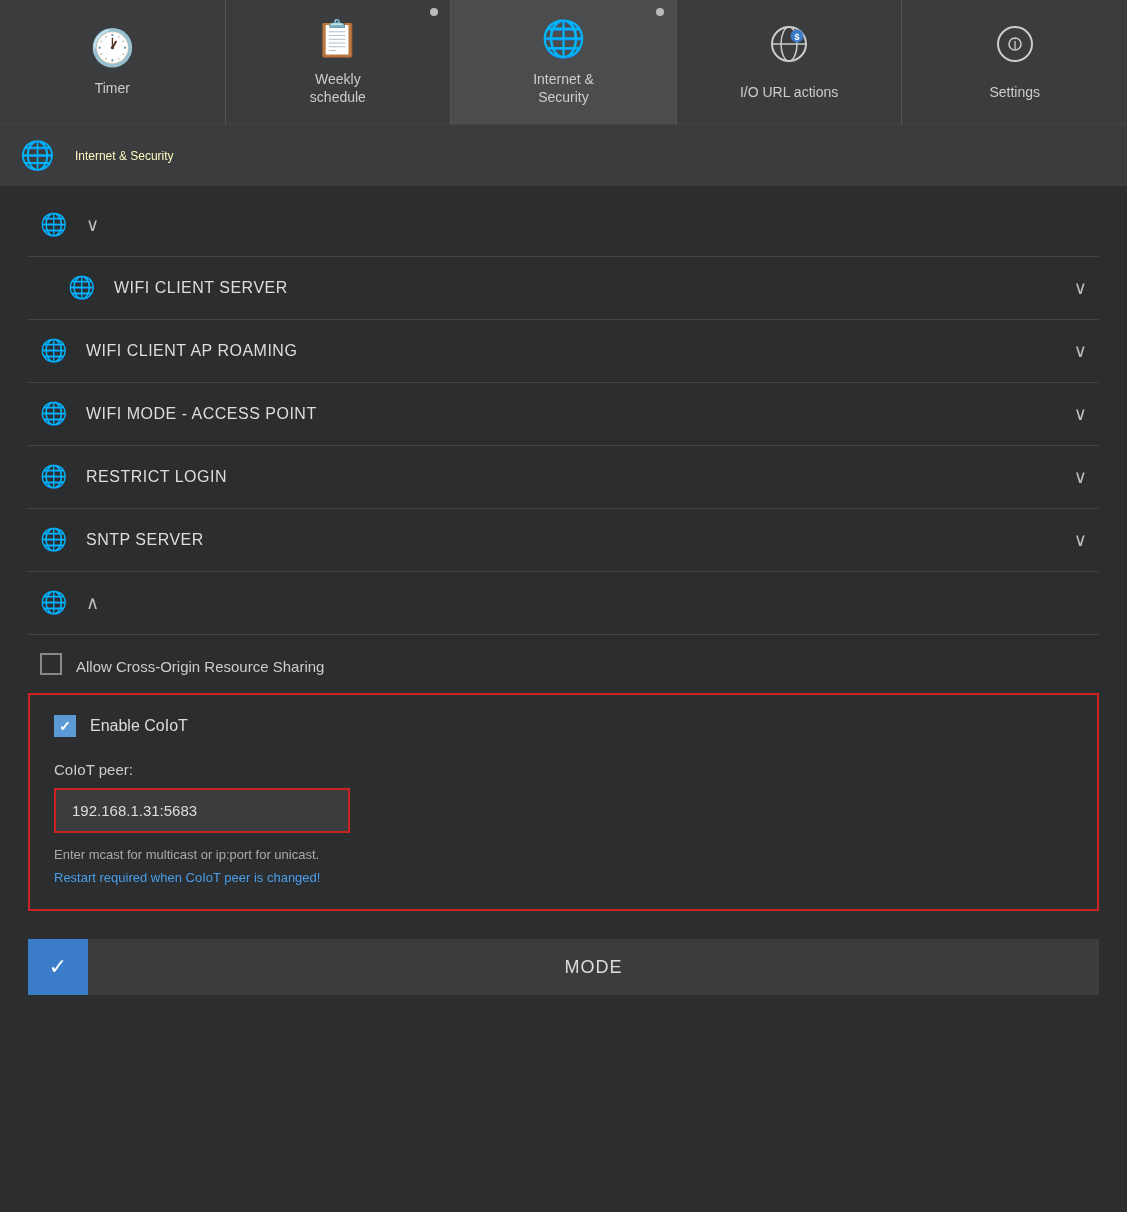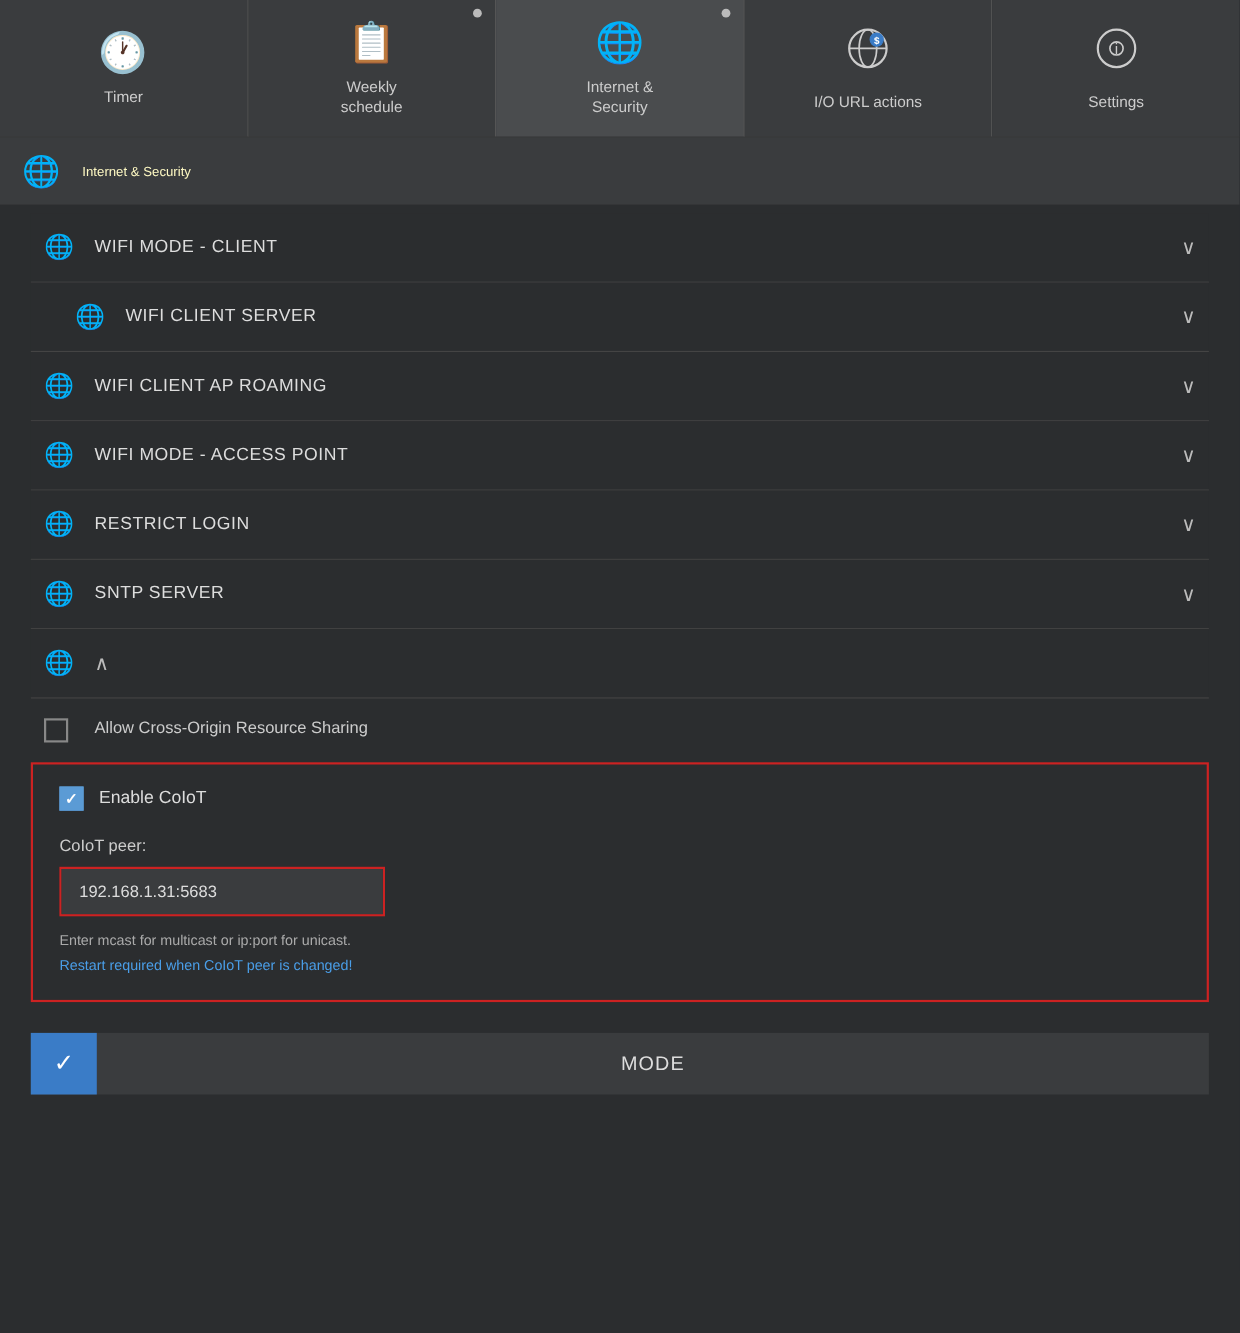--- a/index.html
+++ b/index.html
@@ -103,23 +103,23 @@
       font-size: 18px;
       color: #bbb;
     }
     .accordion-row.indented {
       padding-left: 40px;
     }
 
     
     .cors-row {
       display: flex;
-      align-items: flex-start;
+      align-items: flex-end;
       padding: 18px 40px;
-      gap: 24px;
+      gap: 14px;
     }
     .cors-checkbox {
       width: 22px;
       height: 22px;
       border: 2px solid #888;
       background: #2b2d2f;
       flex-shrink: 0;
     }
     .cors-label {
       font-size: 15px;
@@ -263,21 +263,20 @@
 
 <div class="section-header">
   <div class="section-icon">🌐</div>
   <div class="section-title">Internet &amp; Security</div>
 </div>
 
 <div class="accordion-list">
 
   <div class="accordion-row">
     <span class="row-icon globe">🌐</span>
-    <span class="row-label">WIFI MODE - CLIENT</span>
     <span class="chevron">∨</span>
   </div>
 
   <div class="accordion-row indented">
     <span class="row-icon globe">🌐</span>
     <span class="row-label">WIFI CLIENT SERVER</span>
     <span class="chevron">∨</span>
   </div>
 
   <div class="accordion-row">

